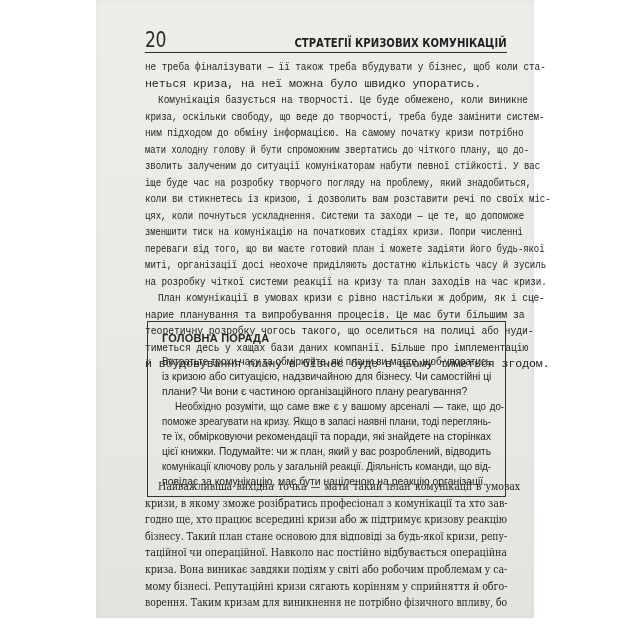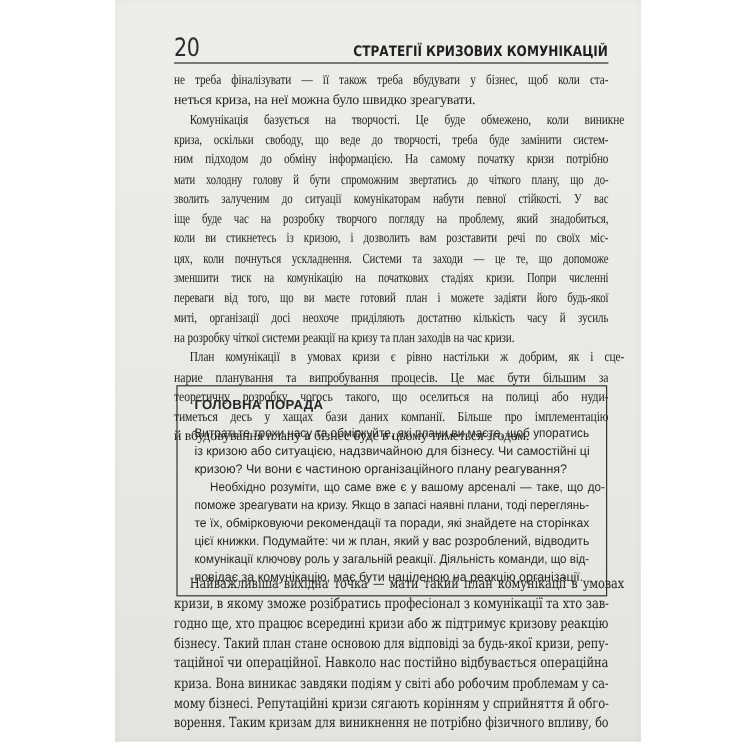--- a/index.html
+++ b/index.html
@@ -52,21 +52,21 @@
       transform: scaleX(0.84);
       transform-origin: right bottom;
       white-space: nowrap;
       line-height: 1;
     }
     .body {
       position: absolute;
       left: 49px;
       top: 59px;
       width: 362px;
-      font-family: Liberation Serif, serif;
+      font-family: Liberation Mono, monospace;
       font-size: 12px;
       line-height: 16.5px;
       color: #242424;
       text-align: justify;
     }
     .line {
       display: block;
       white-space: nowrap;
       text-align: justify;
       text-align-last: justify;
@@ -129,21 +129,21 @@
 <div class="page">
 
   <div class="header">
     <span class="page-number">20</span>
     <span class="running-title">СТРАТЕГІЇ КРИЗОВИХ КОМУНІКАЦІЙ</span>
   </div>
 
   <div class="body">
     <div>
       <span class="line" style="white-space: nowrap; transform: scaleX(0.811659); transform-origin: left center; width: 446px; text-align-last: justify;">не треба фіналізувати — її також треба вбудувати у бізнес, щоб коли ста-</span>
-      <span class="line last" style="white-space: nowrap;">неться криза, на неї можна було швидко зреагувати.</span>
+      <span class="line last" style="white-space: nowrap;">неться криза, на неї можна було швидко упоратись.</span>
     </div>
     <div>
       <span class="line ind" style="white-space: nowrap; transform: scaleX(0.817156); transform-origin: left center; width: 443px; text-align-last: justify;">Комунікація базується на творчості. Це буде обмежено, коли виникне</span>
       <span class="line" style="white-space: nowrap; transform: scaleX(0.786957); transform-origin: left center; width: 460px; text-align-last: justify;">криза, оскільки свободу, що веде до творчості, треба буде замінити систем-</span>
       <span class="line" style="white-space: nowrap; transform: scaleX(0.811659); transform-origin: left center; width: 446px; text-align-last: justify;">ним підходом до обміну інформацією. На самому початку кризи потрібно</span>
       <span class="line" style="white-space: nowrap; transform: scaleX(0.766949); transform-origin: left center; width: 472px; text-align-last: justify;">мати холодну голову й бути спроможним звертатись до чіткого плану, що до-</span>
       <span class="line" style="white-space: nowrap; transform: scaleX(0.778495); transform-origin: left center; width: 465px; text-align-last: justify;">зволить залученим до ситуації комунікаторам набути певної стійкості. У вас</span>
       <span class="line" style="white-space: nowrap; transform: scaleX(0.781857); transform-origin: left center; width: 463px; text-align-last: justify;">іще буде час на розробку творчого погляду на проблему, який знадобиться,</span>
       <span class="line" style="white-space: nowrap; transform: scaleX(0.788671); transform-origin: left center; width: 459px; text-align-last: justify;">коли ви стикнетесь із кризою, і дозволить вам розставити речі по своїх міс-</span>
       <span class="line" style="white-space: nowrap; transform: scaleX(0.778495); transform-origin: left center; width: 465px; text-align-last: justify;">цях, коли почнуться ускладнення. Системи та заходи — це те, що допоможе</span>
@@ -159,21 +159,21 @@
       <span class="line" style="white-space: nowrap; transform: scaleX(0.834101); transform-origin: left center; width: 434px; text-align-last: justify;">тиметься десь у хащах бази даних компанії. Більше про імплементацію</span>
       <span class="line last" style="white-space: nowrap;">й вбудовування плану в бізнес буде в цьому тиметься згодом.</span>
     </div>
   </div>
 
   <div class="tip-box">
     <div class="tip-title">ГОЛОВНА ПОРАДА</div>
     <div>
       <span class="tip-line" style="white-space: nowrap; transform: scaleX(0.950867); transform-origin: left center; width: 346px; text-align-last: justify;">Витратьте трохи часу та обміркуйте, які плани ви маєте, щоб упоратись</span>
       <span class="tip-line" style="white-space: nowrap; transform: scaleX(0.993958); transform-origin: left center; width: 331px; text-align-last: justify;">із кризою або ситуацією, надзвичайною для бізнесу. Чи самостійні ці</span>
-      <span class="tip-line last" style="white-space: nowrap;">кризою? Чи вони є частиною організаційного плану реагування?</span>
+      <span class="tip-line last" style="white-space: nowrap;">плани? Чи вони є частиною організаційного плану реагування?</span>
     </div>
     <div>
       <span class="tip-line ind" style="white-space: nowrap; transform: scaleX(0.932011); transform-origin: left center; width: 353px; text-align-last: justify;">Необхідно розуміти, що саме вже є у вашому арсеналі — таке, що до-</span>
       <span class="tip-line" style="white-space: nowrap; transform: scaleX(0.932011); transform-origin: left center; width: 353px; text-align-last: justify;">поможе зреагувати на кризу. Якщо в запасі наявні плани, тоді переглянь-</span>
       <span class="tip-line" style="white-space: nowrap; transform: scaleX(0.970501); transform-origin: left center; width: 339px; text-align-last: justify;">те їх, обмірковуючи рекомендації та поради, які знайдете на сторінках</span>
       <span class="tip-line" style="white-space: nowrap; transform: scaleX(0.973373); transform-origin: left center; width: 338px; text-align-last: justify;">цієї книжки. Подумайте: чи ж план, який у вас розроблений, відводить</span>
       <span class="tip-line" style="white-space: nowrap; transform: scaleX(0.932011); transform-origin: left center; width: 353px; text-align-last: justify;">комунікації ключову роль у загальній реакції. Діяльність команди, що від-</span>
       <span class="tip-line last" style="white-space: nowrap;">повідає за комунікацію, має бути націленою на реакцію організації.</span>
     </div>
   </div>

